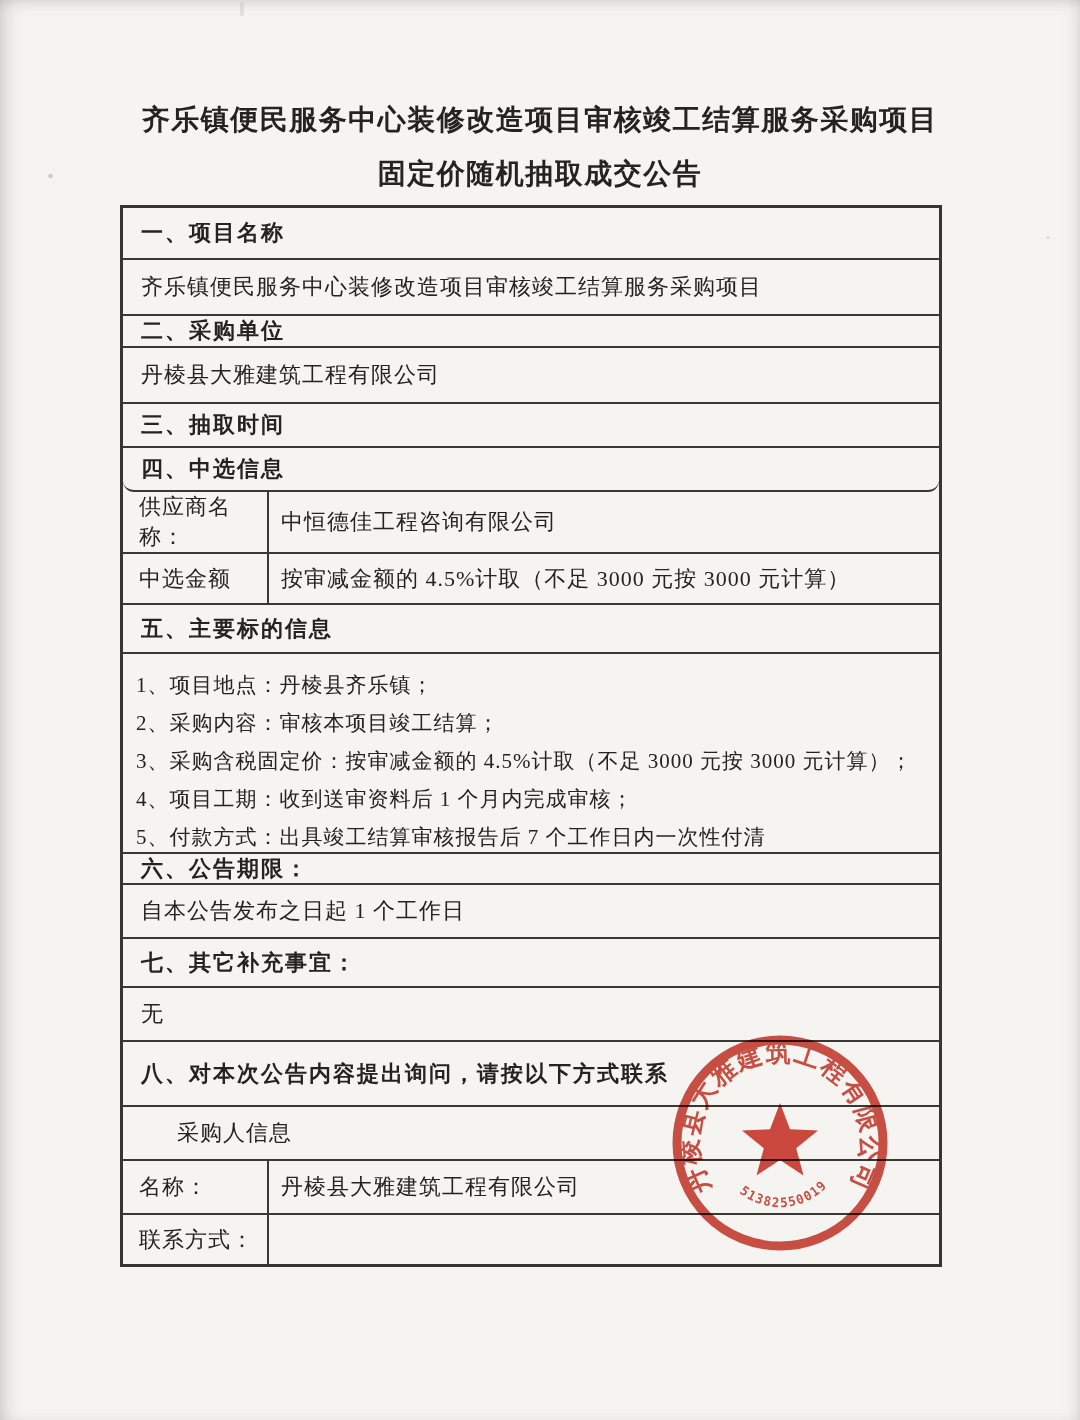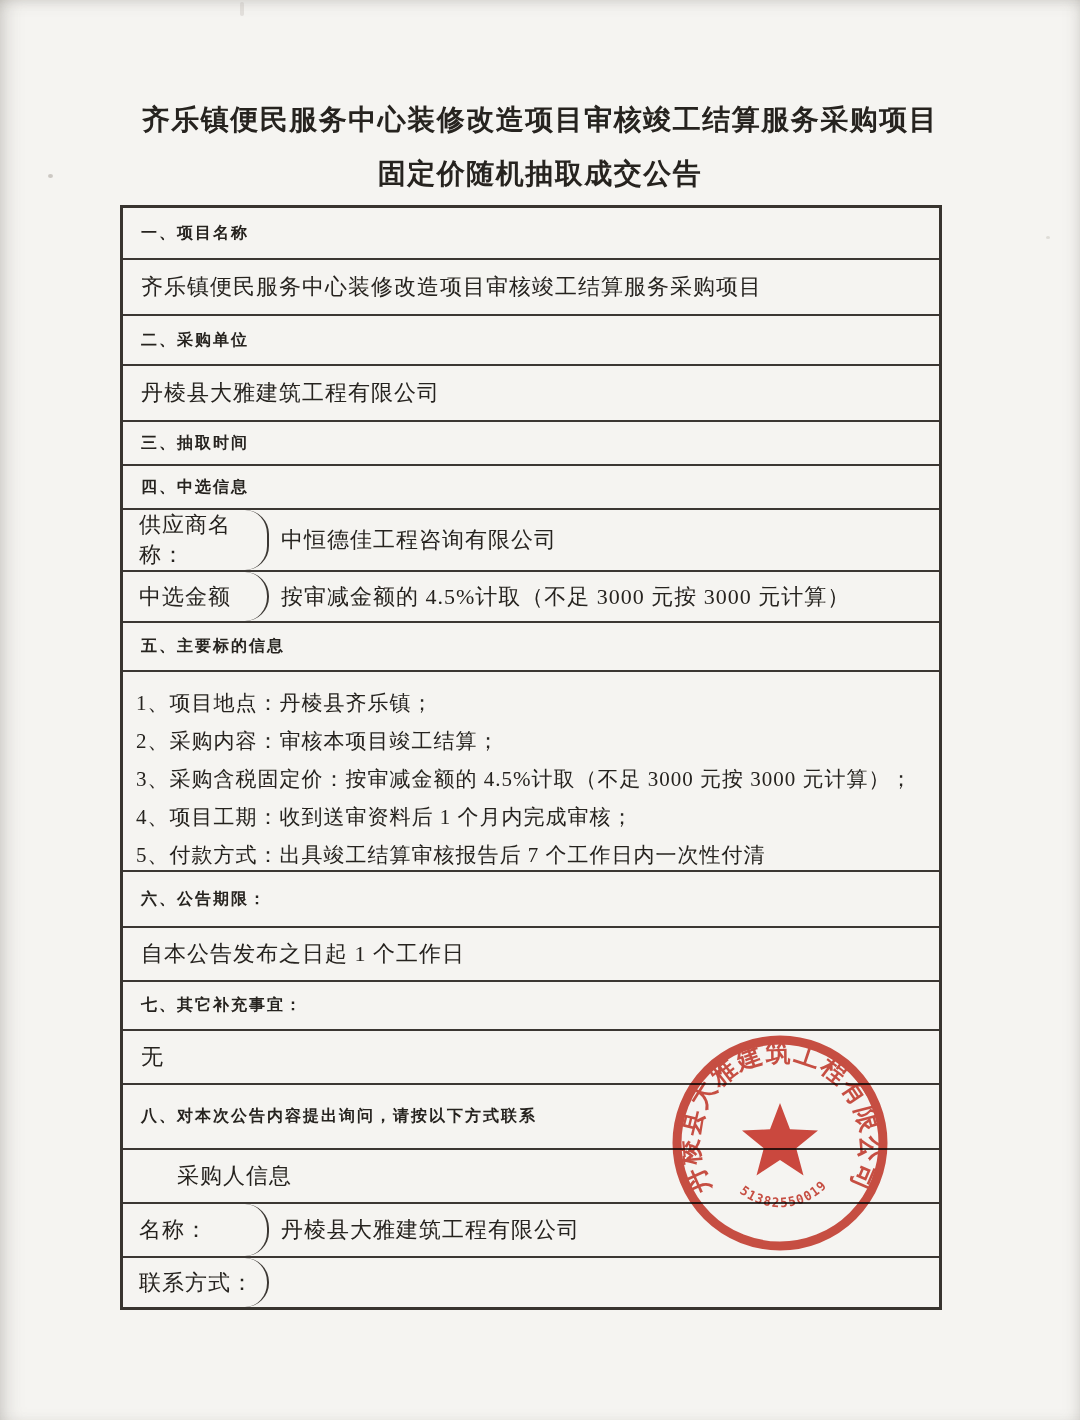--- a/index.html
+++ b/index.html
@@ -29,29 +29,29 @@
   .doc-title .line2 { margin-top:18px; }
 
   .doc-table {
     position:absolute; left:120px; top:205px; width:822px;
     border:3px solid #38342f;
     background:transparent;
   }
   .row { display:flex; align-items:center; border-bottom:2px solid #3b3733; }
   .row:last-child { border-bottom:none; }
   .cell { display:flex; align-items:center; height:100%; }
-  .header-cell { font-weight:bold; font-size:16px; letter-spacing:2px; padding-left:18px; width:100%;
+  .header-cell { font-weight:bold; font-size:22px; letter-spacing:2px; padding-left:18px; width:100%;
     font-family:Liberation Sans, sans-serif; }
   .text-cell { font-size:22px; letter-spacing:1px; padding-left:18px; width:100%; }
-  .label-cell { width:146px; min-width:146px; border-right:2px solid #3b3733; font-size:22px; letter-spacing:1px; padding-left:16px;border-radius:24px; }
+  .label-cell { width:146px; min-width:146px; border-right:2px solid #3b3733; font-size:22px; letter-spacing:1px; padding-left:16px; }
   .value-cell { flex:1; font-size:22px; letter-spacing:1px; padding-left:12px; }
 
-  .r0{height:52px;} .r1{height:56px;} .r2{height:50px;} .r3{height:56px;}
-  .r4{height:44px;} .r5{height:62px;} .r6{height:44px;} .r7{height:62px;}
-  .r8{height:51px;} .r9{height:49px;} .r10{height:200px;} .r11{height:56px;}
+  .r0{height:52px;} .r1{height:56px;} .r2{height:32px;} .r3{height:56px;}
+  .r4{height:44px;} .r5{height:62px;} .r6{height:44px;border-radius:11px;} .r7{height:62px;}
+  .r8{height:51px;} .r9{height:49px;} .r10{height:200px;} .r11{height:31px;}
   .r12{height:54px;} .r13{height:49px;} .r14{height:54px;} .r15{height:65px;}
   .r16{height:54px;padding-left:36px;} .r17{height:54px;} .r18{height:49px;}
 
   .list-cell { display:block; width:100%; padding:12px 18px 0 13px; }
   .list-line { font-size:21px; letter-spacing:1px; line-height:38px; white-space:nowrap; }
 
   .stamp {
     position:absolute; left:653px; top:1016px; width:254px; height:254px;
     mix-blend-mode:multiply; opacity:.88;
     filter:blur(.3px);

